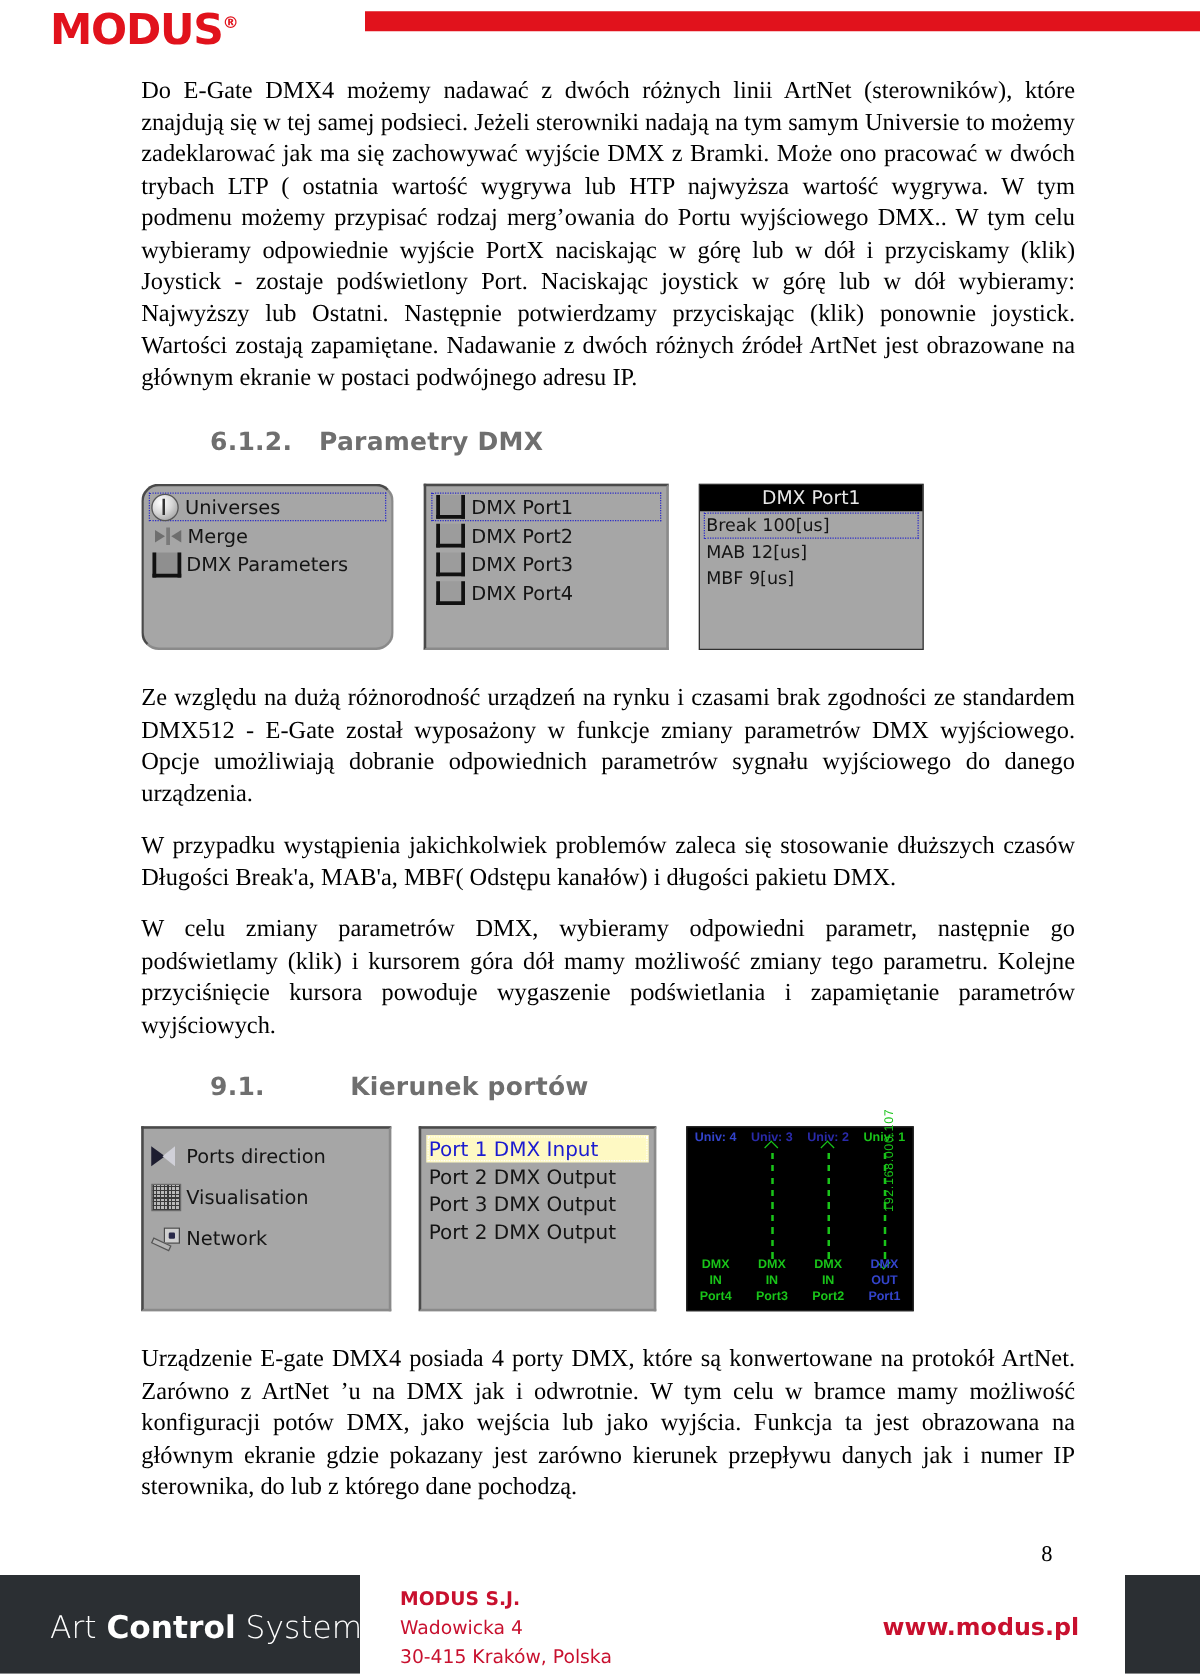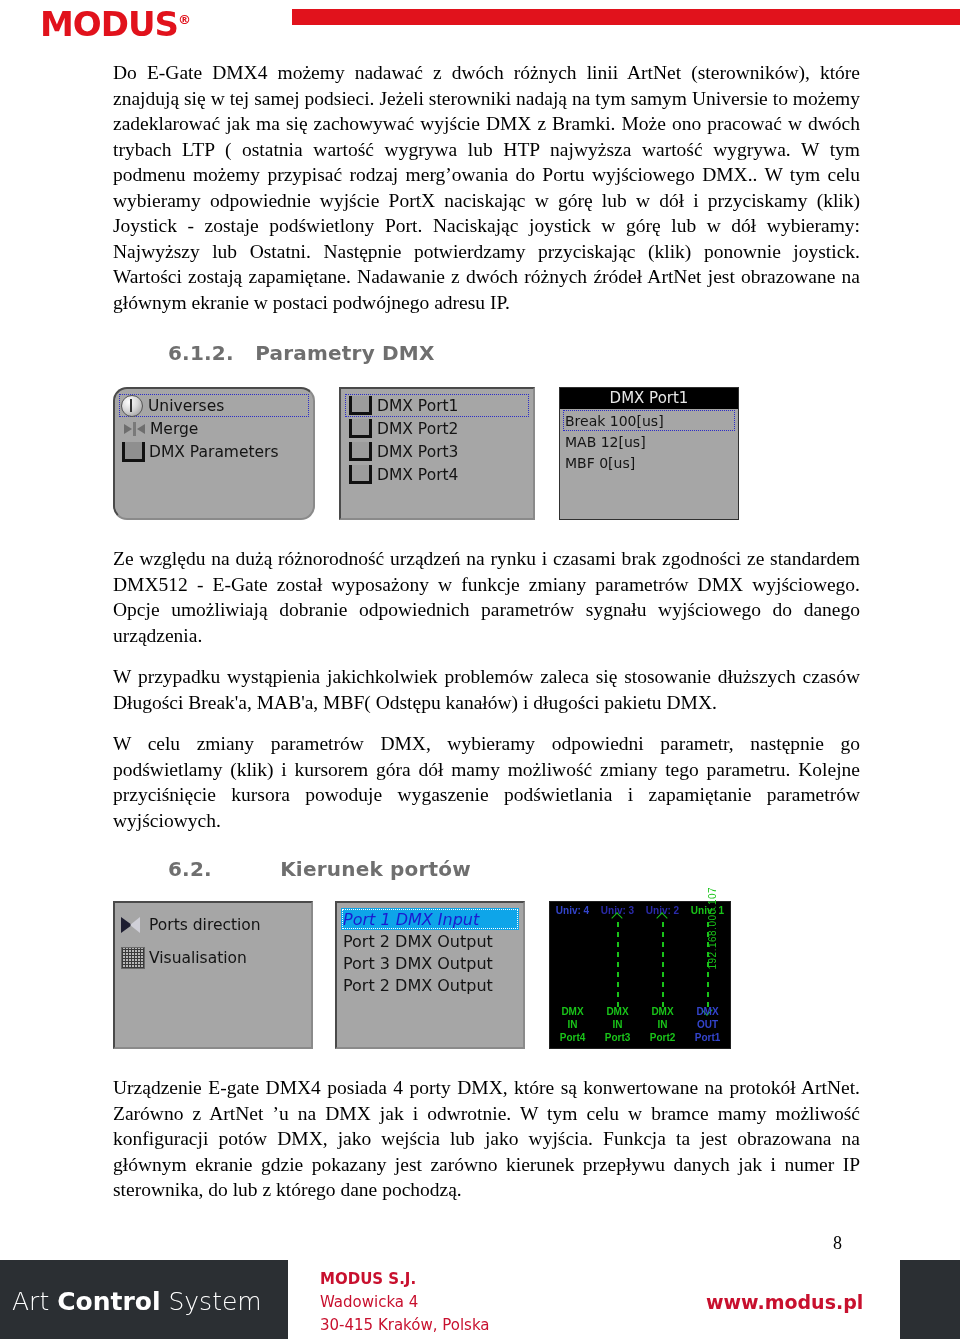--- a/index.html
+++ b/index.html
@@ -114,21 +114,21 @@
   .ic-net{width:24px;height:18px;margin-right:4px;position:relative;}
   .ic-net .kh{position:absolute;right:1px;top:0;width:11px;height:11px;background:#cfcfcf;border:1px solid #4a4a4a;}
   .ic-net .kh:after{content:"";position:absolute;left:3px;top:3px;width:5px;height:5px;background:#2a2a4a;border-radius:1px;}
   .ic-net .kt{position:absolute;left:0;bottom:2px;width:14px;height:3px;background:#b4b4b4;border:1px solid #555;transform:rotate(25deg);}
   
   .panel.a1{width:200px;height:148px;margin-right:22px;padding:5px 4px;}
   .panel.a2{width:190px;height:148px;margin-right:24px;padding:5px 4px;}
   .panel.a3{width:182px;height:148px;padding:0;background:#000;border:1px solid #202020;}
   .panel.a1 .row{height:33px;}
   .panel.a2 .row{height:22px;font-size:16px;}
-  .row.selblue{background:#0ea5e9;color:#1b1bd0;outline:1px dotted #ffffff;outline-offset:-2px;font-style:italic;}
+  .row.selblue{background:#fef9c3;color:#1b1bd0;outline:1px dotted #ffffff;outline-offset:-2px;}
   
   .scr{position:relative;width:100%;height:100%;
        font-family:Liberation Sans, sans-serif;}
   .scr .col{position:absolute;top:0;width:25%;height:100%;}
   .scr .uh{
     position:absolute;top:3px;left:0;width:100%;text-align:center;
     font-size:10px;font-weight:bold;
   }
   .scr .dline{
     position:absolute;top:20px;left:50%;margin-left:-1px;width:2px;height:88px;
@@ -149,21 +149,21 @@
   .scr .foot{
     position:absolute;bottom:4px;left:0;width:100%;text-align:center;
     font-size:10px;font-weight:bold;line-height:13px;
   }
   
   .footer{position:absolute;left:0;top:1260px;width:960px;height:79px;}
   .foot-dark{
     position:absolute;left:0;top:0;width:288px;height:79px;background:#2b2f33;
   }
   .foot-brand{
-    position:absolute;left:12px;top:27px;color:#ffffff;
+    position:absolute;left:40px;top:27px;color:#ffffff;
     font-family:"DejaVu Sans", sans-serif;font-size:25px;font-weight:300;
   }
   .foot-brand b{font-weight:bold;}
   .foot-dark-r{
     position:absolute;left:900px;top:0;width:60px;height:79px;background:#2b2f33;
   }
   .foot-addr{
     position:absolute;left:320px;top:8px;color:#c8102e;
     font-family:"DejaVu Sans", sans-serif;font-size:15px;line-height:23px;
   }
@@ -241,55 +241,62 @@
       <div class="panel p3">
         <div class="p3-title">DMX Port1</div>
         <div class="p3-body">
           <div class="row sel">
             <span class="lbl">Break 100[us]</span>
           </div>
           <div class="row">
             <span class="lbl">MAB 12[us]</span>
           </div>
           <div class="row">
-            <span class="lbl">MBF 0[us]</span>
+            <span class="lbl">MBF 9[us]</span>
           </div>
         </div>
       </div>
 
     </div>
   </div>
 
   <div style="height:26px"></div>
   <p class="body">Ze względu na dużą różnorodność urządzeń na rynku i czasami brak zgodności ze standardem DMX512 - E-Gate został wyposażony w funkcje zmiany parametrów DMX wyjściowego. Opcje umożliwiają dobranie odpowiednich parametrów sygnału wyjściowego do danego urządzenia.</p>
   <p class="body gap">W przypadku wystąpienia jakichkolwiek problemów zaleca się stosowanie dłuższych czasów Długości Break'a, MAB'a, MBF( Odstępu kanałów) i długości pakietu DMX.</p>
   <p class="body gap">W celu zmiany parametrów DMX, wybieramy odpowiedni parametr, następnie go podświetlamy (klik) i kursorem góra dół mamy możliwość zmiany tego parametru. Kolejne przyciśnięcie kursora powoduje wygaszenie podświetlania i zapamiętanie parametrów wyjściowych.</p>
 
   <div style="height:24px"></div>
   <h2 class="sec">
-    <span class="num">6.2.</span>
+    <span class="num">9.1.</span>
     <span class="tabgap"></span>
     <span>Kierunek portów</span>
   </h2>
   <div style="height:20px"></div>
 
   <div class="shot">
     <div class="shot-row">
 
       <div class="panel a1">
         <div class="row">
           <span class="ic-dir">
             <span class="t1"></span>
               <span class="t2"></span>
           </span>
           <span class="lbl">Ports direction</span>
         </div>
         <div class="row">
           <span class="ic-vis"></span>
           <span class="lbl">Visualisation</span>
+        </div>
+        <div class="row">
+          <span class="ic-net">
+            <span class="kh"></span>
+              <span class="kt"></span>
+          </span>
+          <span class="lbl">Network</span>
         </div>
       </div>
 
       <div class="panel a2">
         <div class="row selblue">
           <span class="lbl">Port 1 DMX Input</span>
         </div>
         <div class="row">
           <span class="lbl">Port 2 DMX Output</span>
         </div>

